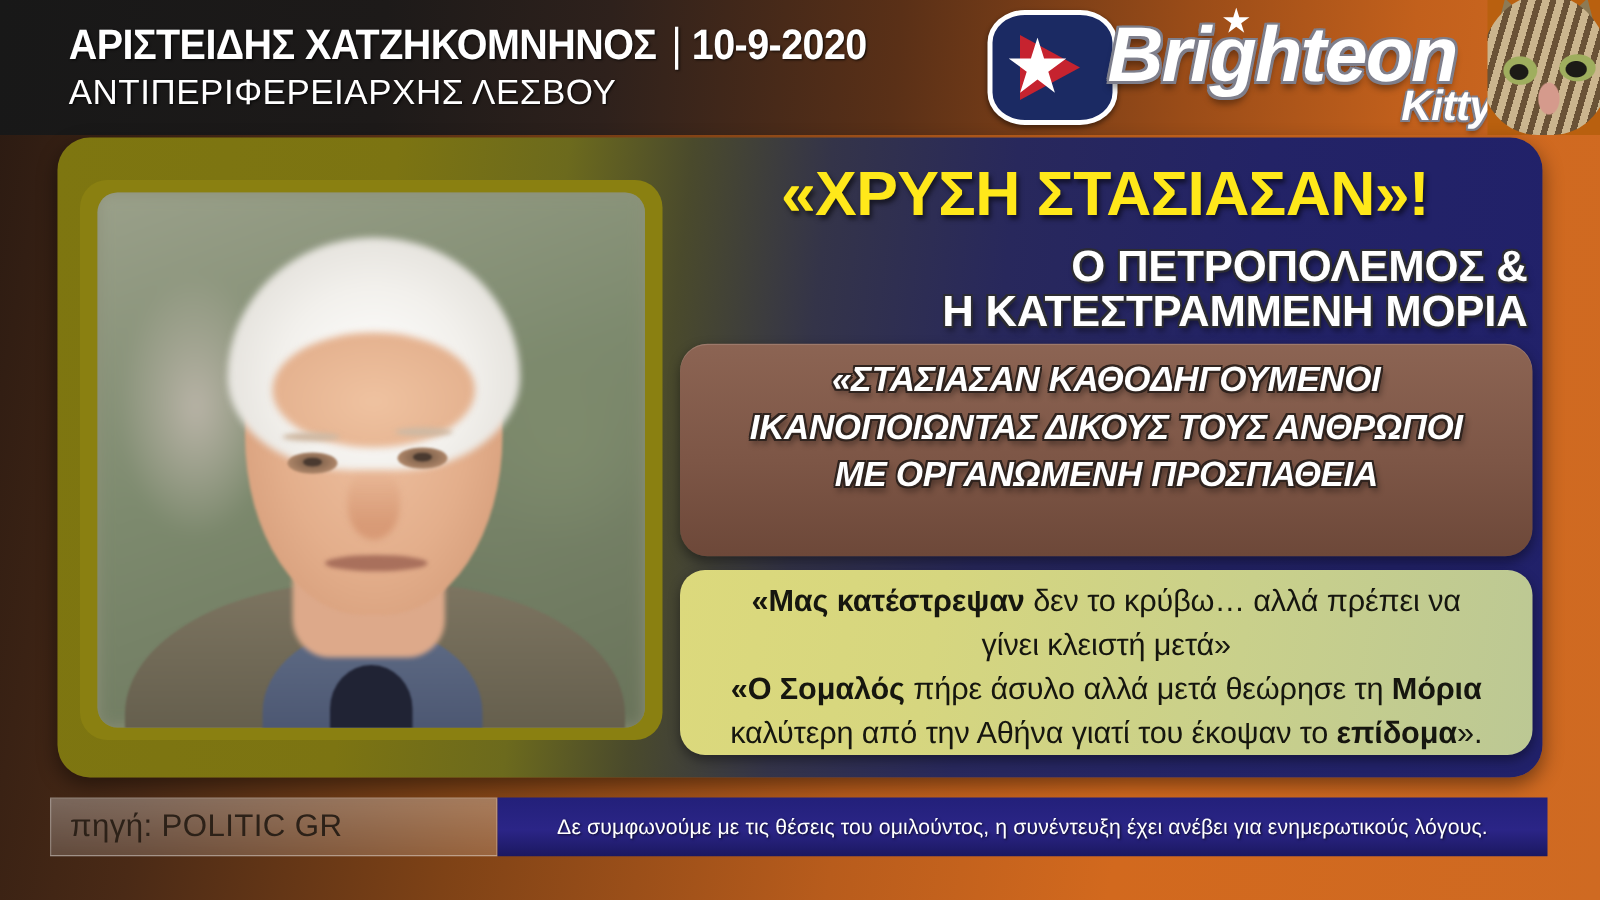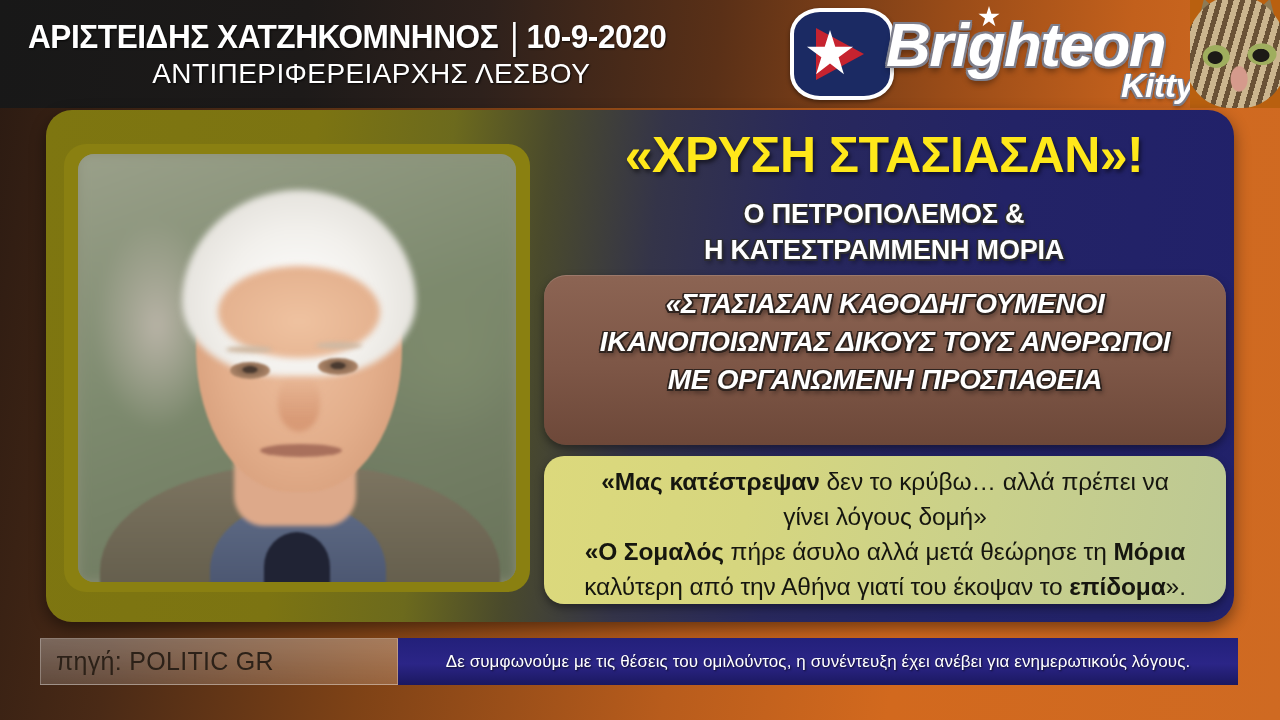--- a/index.html
+++ b/index.html
@@ -28,23 +28,22 @@
     left: 0; top: 0;
     width: 1280px; height: 108px;
     background: linear-gradient(95deg,
         #181818 0%, #1d1a19 24%, #2e211c 38%,
         #5a3017 56%, #9a4c18 74%, #c2601c 88%, #cf6a22 100%);
     z-index: 5;
   }
 
   #speaker-block {
     position: absolute;
-    left: 28px; top: 16px;
+    left: 55px; top: 16px;
     color: #fff;
-    text-align: center;
   }
   #speaker-line1 {
     font-size: 34px;
     font-weight: 700;
     letter-spacing: -0.5px;
     line-height: 40px;
     white-space: nowrap;
     transform: scaleX(0.93);
     transform-origin: left center;
     text-shadow: 1px 1px 2px rgba(0,0,0,.8);
@@ -312,22 +311,22 @@
     letter-spacing: -0.5px;
     line-height: 58px;
     white-space: nowrap;
     text-shadow: 2px 3px 4px rgba(0,0,0,.55);
   }
 
   #subhead {
     position: absolute;
     left: 500px; top: 86px;
     width: 676px;
-    text-align: center;
-    font-size: 27px;
+    text-align: right;
+    font-size: 35px;
     font-weight: 800;
     color: #ffffff;
     line-height: 36px;
     letter-spacing: -0.2px;
     text-shadow:
        1.5px 0 0 #2d2d33, -1.5px 0 0 #2d2d33, 0 1.5px 0 #2d2d33, 0 -1.5px 0 #2d2d33,
        1.5px 1.5px 0 #2d2d33, -1.5px 1.5px 0 #2d2d33,
        1.5px -1.5px 0 #2d2d33, -1.5px -1.5px 0 #2d2d33,
        2px 4px 5px rgba(0,0,0,.5);
   }
@@ -467,21 +466,21 @@
     </div>
 
     <div id="quote-brown">
       <span class="ln">«ΣΤΑΣΙΑΣΑΝ ΚΑΘΟΔΗΓΟΥΜΕΝΟΙ</span>
       <span class="ln">ΙΚΑΝΟΠΟΙΩΝΤΑΣ ΔΙΚΟΥΣ ΤΟΥΣ ΑΝΘΡΩΠΟΙ</span>
       <span class="ln">ΜΕ ΟΡΓΑΝΩΜΕΝΗ ΠΡΟΣΠΑΘΕΙΑ</span>
     </div>
 
     <div id="quote-green">
       <span class="ln"><b>«Μας κατέστρεψαν</b><span> δεν το κρύβω… αλλά πρέπει να</span></span>
-      <span class="ln">γίνει λόγους δομή»</span>
+      <span class="ln">γίνει κλειστή μετά»</span>
       <span class="ln"><b>«Ο Σομαλός</b><span> πήρε άσυλο αλλά μετά θεώρησε τη </span><b>Μόρια</b></span>
       <span class="ln"><span>καλύτερη από την Αθήνα γιατί του έκοψαν το </span><b>επίδομα</b><span>».</span></span>
     </div>
   </div>
 
   <div id="source-box">πηγή: POLITIC GR</div>
   <div id="disclaimer">Δε συμφωνούμε με τις θέσεις του ομιλούντος, η συνέντευξη έχει ανέβει για ενημερωτικούς λόγους.</div>
 
 </div>
 

